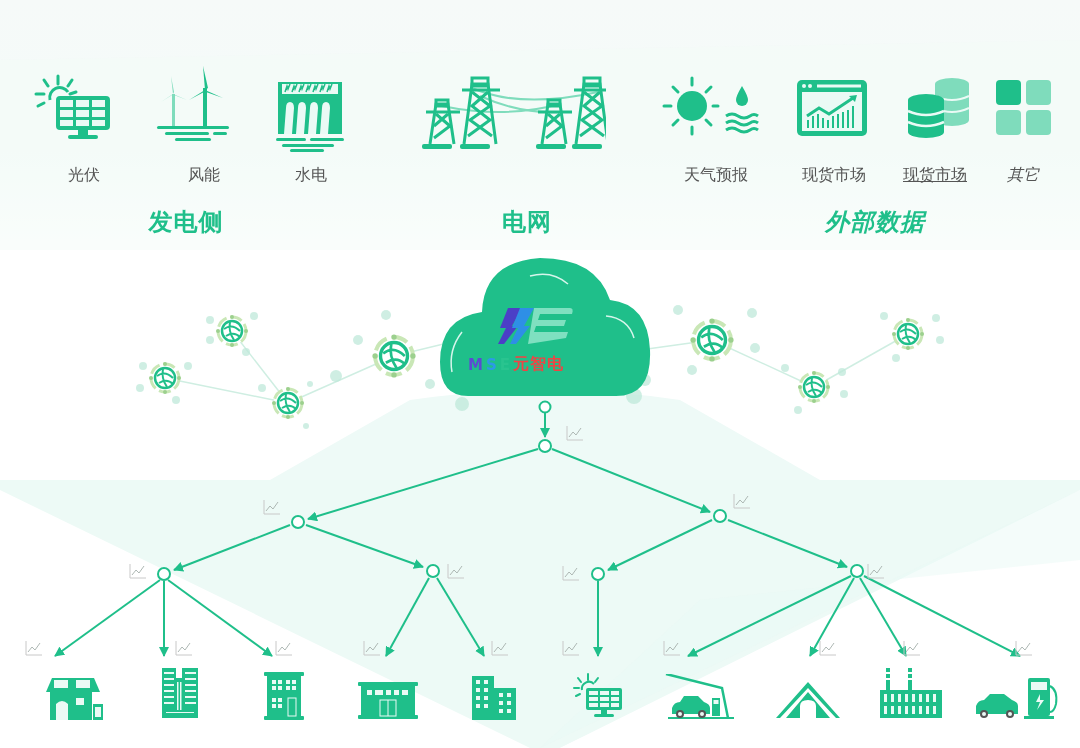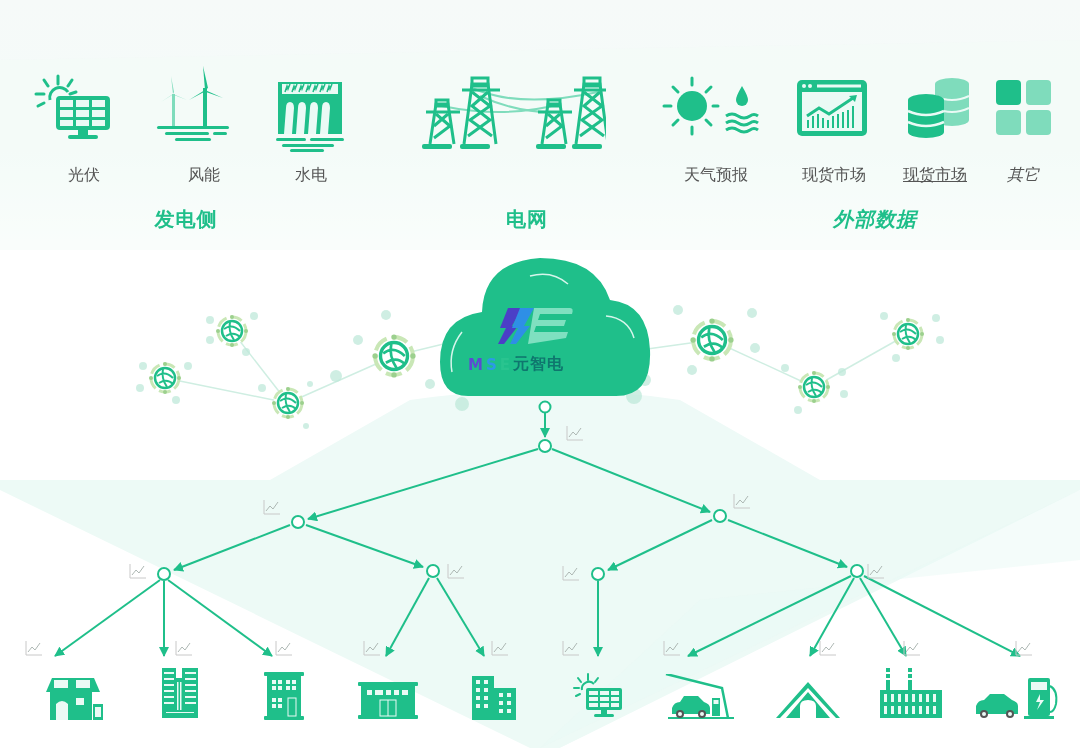--- a/index.html
+++ b/index.html
@@ -1,26 +1,26 @@
 <!DOCTYPE html>
 <html><head>
 <meta charset="utf-8">
 <style>
   html,body{margin:0;padding:0;}
   body{width:1080px;height:748px;position:relative;overflow:hidden;background:#ffffff;font-family:"DejaVu Sans","Liberation Sans",sans-serif;}
   .bg-top{position:absolute;left:0;top:0;width:1080px;height:250px;background:linear-gradient(180deg,#f6faf9 0%,#f4fbf9 60%,#ffffff 100%);}
   .layer{position:absolute;left:0;top:0;}
   .icon-box{position:absolute;display:flex;align-items:center;justify-content:center;}
   .label{position:absolute;font-size:16px;color:#555;text-align:left;white-space:nowrap;transform:translateX(-50%);}
-  .group-title{position:absolute;font-size:20px;font-weight:bold;color:#1fbf8a;transform:translateX(-50%);white-space:nowrap;letter-spacing:1px;}
+  .group-title{position:absolute;font-size:24px;font-weight:bold;color:#1fbf8a;transform:translateX(-50%);white-space:nowrap;letter-spacing:1px;}
   .brand{position:absolute;left:468px;top:354px;width:150px;font-size:15px;font-weight:bold;color:#5a4fd0;display:flex;align-items:center;gap:2px;letter-spacing:1px;}
   .brand .b1{color:#5b4bd1;}
   .brand .b2{color:#2d9ae6;}
   .brand .b3{color:#29c48f;}
-  .brand .b4{color:#0f766e;font-size:16px;}
+  .brand .b4{color:#ef4444;font-size:16px;}
 </style>
 </head>
 <body>
 
 <div class="bg-top"></div>
 
 <svg class="layer" width="1080" height="748">
   <path d="M0,480 L1080,480 L1080,500 L560,748 L520,748 L0,500 Z" fill="#eaf9f5" opacity="0.85"></path>
   <path d="M410,400 Q545,380 680,400 L820,480 L270,480 Z" fill="#eefaf7"></path>
   <path d="M0,480 L540,748 L0,748 Z" fill="#ffffff" opacity="0.0"></path>

